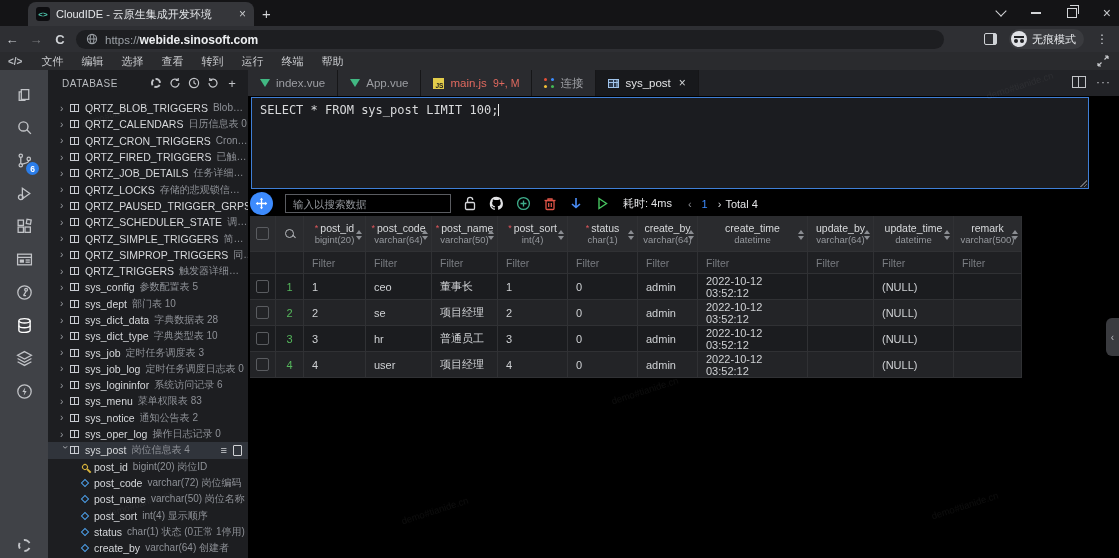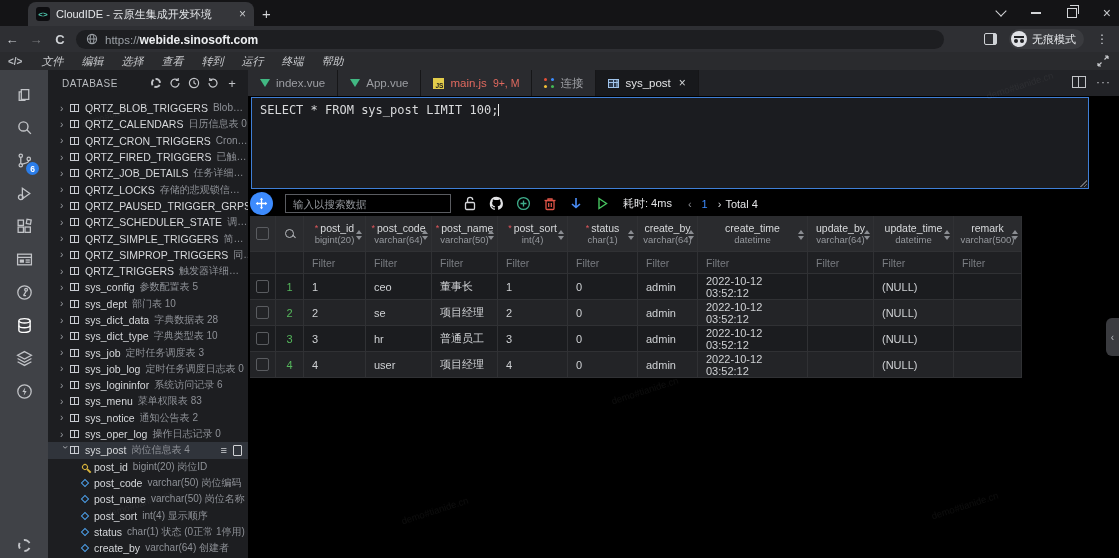--- a/index.html
+++ b/index.html
@@ -38,21 +38,21 @@
   #incog .face{width:16px;height:16px;border-radius:50%;background:#dfe1e5;position:relative;}
   #incog .face::before{content:"";position:absolute;left:3px;top:5px;width:10px;height:2px;background:#202124;}
   #incog .face::after{content:"";position:absolute;left:3px;top:8px;width:4px;height:4px;border-radius:50%;
         background:#202124;box-shadow:6px 0 0 #202124;}
   #incog .lbl{color:#e8eaed;font-size:11px;}
   #dots3{color:#cfd2d6;font-size:12px;letter-spacing:1px;}
 
   
   #menubar{left:0;top:52px;width:1119px;height:18px;background:#2a2b2e;display:flex;align-items:center;}
   #logo{color:#b9bcc0;font-size:10px;font-weight:bold;margin:0 10px 0 8px;}
-  .menu-item{color:#c9cbce;font-size:11px;padding:0 9px;line-height:18px;font-style:italic;}
+  .menu-item{color:#c9cbce;font-size:11px;padding:0 9px;line-height:18px;}
   #fsicon{position:absolute;right:10px;top:3px;width:12px;height:12px;}
 
   
   #main{left:0;top:70px;width:1119px;height:488px;background:#17181a;}
 
   
   #activitybar{left:0;top:0;width:48px;height:488px;background:#404247;display:flex;flex-direction:column;
                align-items:center;padding-top:8px;box-sizing:border-box;}
   .aicon{width:34px;height:33px;display:flex;align-items:center;justify-content:center;position:relative;color:#c2c4c8;}
   .aicon.active{color:#ffffff;}
@@ -459,21 +459,21 @@
           </span>
         </div>
         <div class="tree-item field">
           <span class="ticon key"></span>
           <span class="tname">post_id</span>
           <span class="tdesc">bigint(20) 岗位ID</span>
         </div>
         <div class="tree-item field">
           <span class="ticon cube"></span>
           <span class="tname">post_code</span>
-          <span class="tdesc">varchar(50) 岗位编码</span>
+          <span class="tdesc">varchar(72) 岗位编码</span>
         </div>
         <div class="tree-item field">
           <span class="ticon cube"></span>
           <span class="tname">post_name</span>
           <span class="tdesc">varchar(50) 岗位名称</span>
         </div>
         <div class="tree-item field">
           <span class="ticon cube"></span>
           <span class="tname">post_sort</span>
           <span class="tdesc">int(4) 显示顺序</span>

